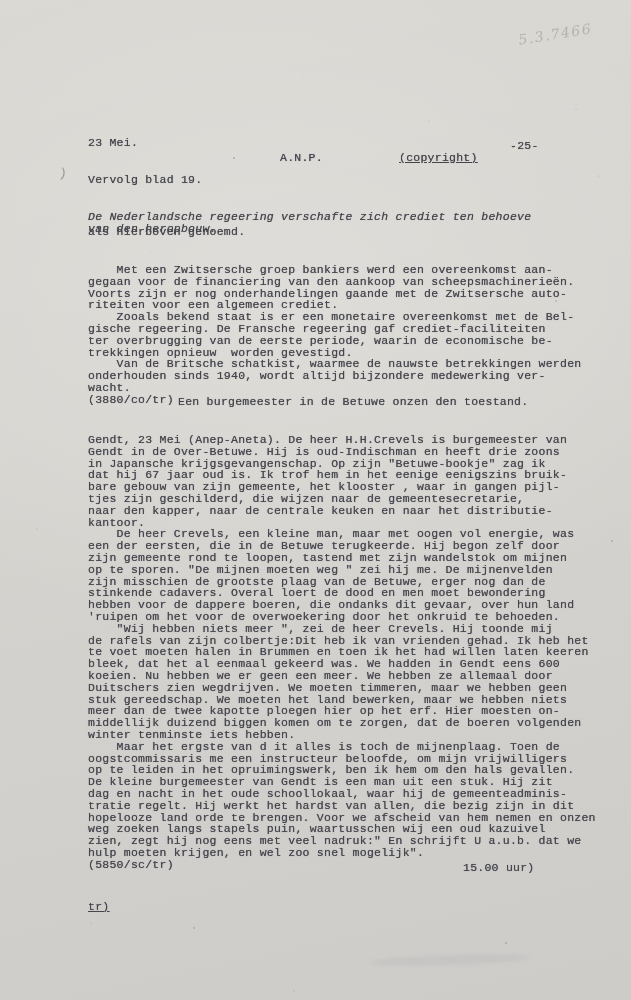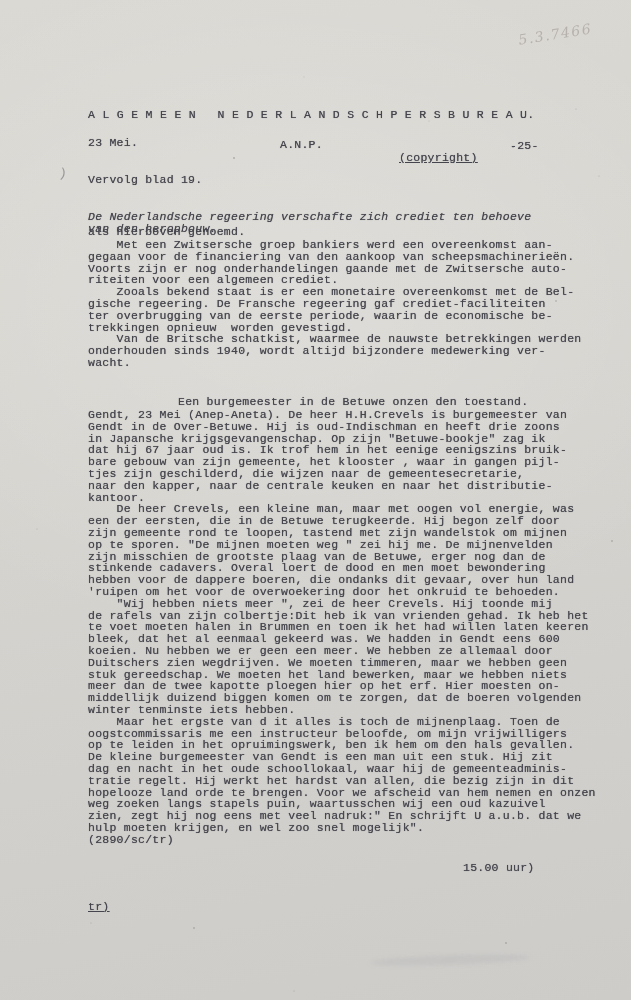--- a/index.html
+++ b/index.html
@@ -17,21 +17,21 @@
   }
   .typed{
     position:absolute;
     font-size:11.5px;
     line-height:11.8px;
     letter-spacing:0.25px;
     color:#45454d;
     white-space:pre-wrap;
     text-shadow:0 0 0.7px rgba(62,62,72,0.75);
   }
-  .flow{position:absolute;left:88px;}
+  .flow{position:absolute;left:88px;margin-top:25px;}
   .flow .typed{position:static;}
   .title{letter-spacing:0.3px;}
   .pencil{
     position:absolute;top:26px;left:518px;
     font-family:"DejaVu Serif",serif;font-style:italic;
     font-size:14px;color:rgba(155,145,142,0.55);
     letter-spacing:1.5px;transform:rotate(-9deg);
     white-space:nowrap;
   }
   .margin-mark{
@@ -71,24 +71,23 @@
 </head>
 <body>
 
 <div class="page">
 
   <div class="specks"></div>
   <div class="smudge"></div>
 
   <div class="pencil">5.3.7466</div>
 
-  <div class="typed title" style="top:109px;left:88px;">A L G E M E E N   N E D E R L A N D S C H P E R S B U R E A U.</div>
 
   <div class="typed" style="top:137px;left:88px;">23 Mei.</div>
-  <div class="typed" style="top:139px;left:280px;">A.N.P.</div>
+  <div class="typed" style="top:152px;left:280px;">A.N.P.</div>
   <div class="typed" style="top:152px;left:399px;text-decoration:underline;">(copyright)</div>
   <div class="typed" style="top:140px;left:510px;">-25-</div>
 
   <div class="margin-mark">)</div>
 
   <div class="typed" style="top:174px;left:88px;">Vervolg blad 19.</div>
   <div class="typed" style="top:211px;left:88px;font-style:italic;">De Nederlandsche regeering verschafte zich crediet ten behoeve
 van den heropbouw.</div>
   <div class="typed" style="top:226px;left:88px;">als hierboven genoemd.</div>
 
@@ -97,20 +96,21 @@
 gegaan voor de financiering van den aankoop van scheepsmachinerieën.
 Voorts zijn er nog onderhandelingen gaande met de Zwitsersche auto-
 riteiten voor een algemeen crediet.
     Zooals bekend staat is er een monetaire overeenkomst met de Bel-
 gische regeering. De Fransche regeering gaf crediet-faciliteiten
 ter overbrugging van de eerste periode, waarin de economische be-
 trekkingen opnieuw  worden gevestigd.
     Van de Britsche schatkist, waarmee de nauwste betrekkingen werden
 onderhouden sinds 1940, wordt altijd bijzondere medewerking ver-
 wacht.</div>
+    <div class="typed">(3880/co/tr)</div>
   </div>
 
   <div class="typed" style="top:396px;left:178px;">Een burgemeester in de Betuwe onzen den toestand.</div>
 
   <div class="flow" style="top:409px;">
     <div class="typed">Gendt, 23 Mei (Anep-Aneta). De heer H.H.Crevels is burgemeester van
 Gendt in de Over-Betuwe. Hij is oud-Indischman en heeft drie zoons
 in Japansche krijgsgevangenschap. Op zijn "Betuwe-bookje" zag ik
 dat hij 67 jaar oud is. Ik trof hem in het eenige eenigszins bruik-
 bare gebouw van zijn gemeente, het klooster , waar in gangen pijl-
@@ -138,20 +138,20 @@
     <div class="typed">    Maar het ergste van d it alles is toch de mijnenplaag. Toen de
 oogstcommissaris me een instructeur beloofde, om mijn vrijwilligers
 op te leiden in het opruimingswerk, ben ik hem om den hals gevallen.
 De kleine burgemeester van Gendt is een man uit een stuk. Hij zit
 dag en nacht in het oude schoollokaal, waar hij de gemeenteadminis-
 tratie regelt. Hij werkt het hardst van allen, die bezig zijn in dit
 hopelooze land orde te brengen. Voor we afscheid van hem nemen en onzen
 weg zoeken langs stapels puin, waartusschen wij een oud kazuivel
 zien, zegt hij nog eens met veel nadruk:" En schrijft U a.u.b. dat we
 hulp moeten krijgen, en wel zoo snel mogelijk".</div>
-    <div class="typed">(2890/sc/tr)</div>
+    <div class="typed">(5850/sc/tr)</div>
   </div>
 
   <div class="typed" style="top:862px;left:463px;text-align:center;">15.00 uur)</div>
 
   <div class="typed" style="top:901px;left:88px;text-decoration:underline;">tr)</div>
 
 </div>
 
 </body></html>

